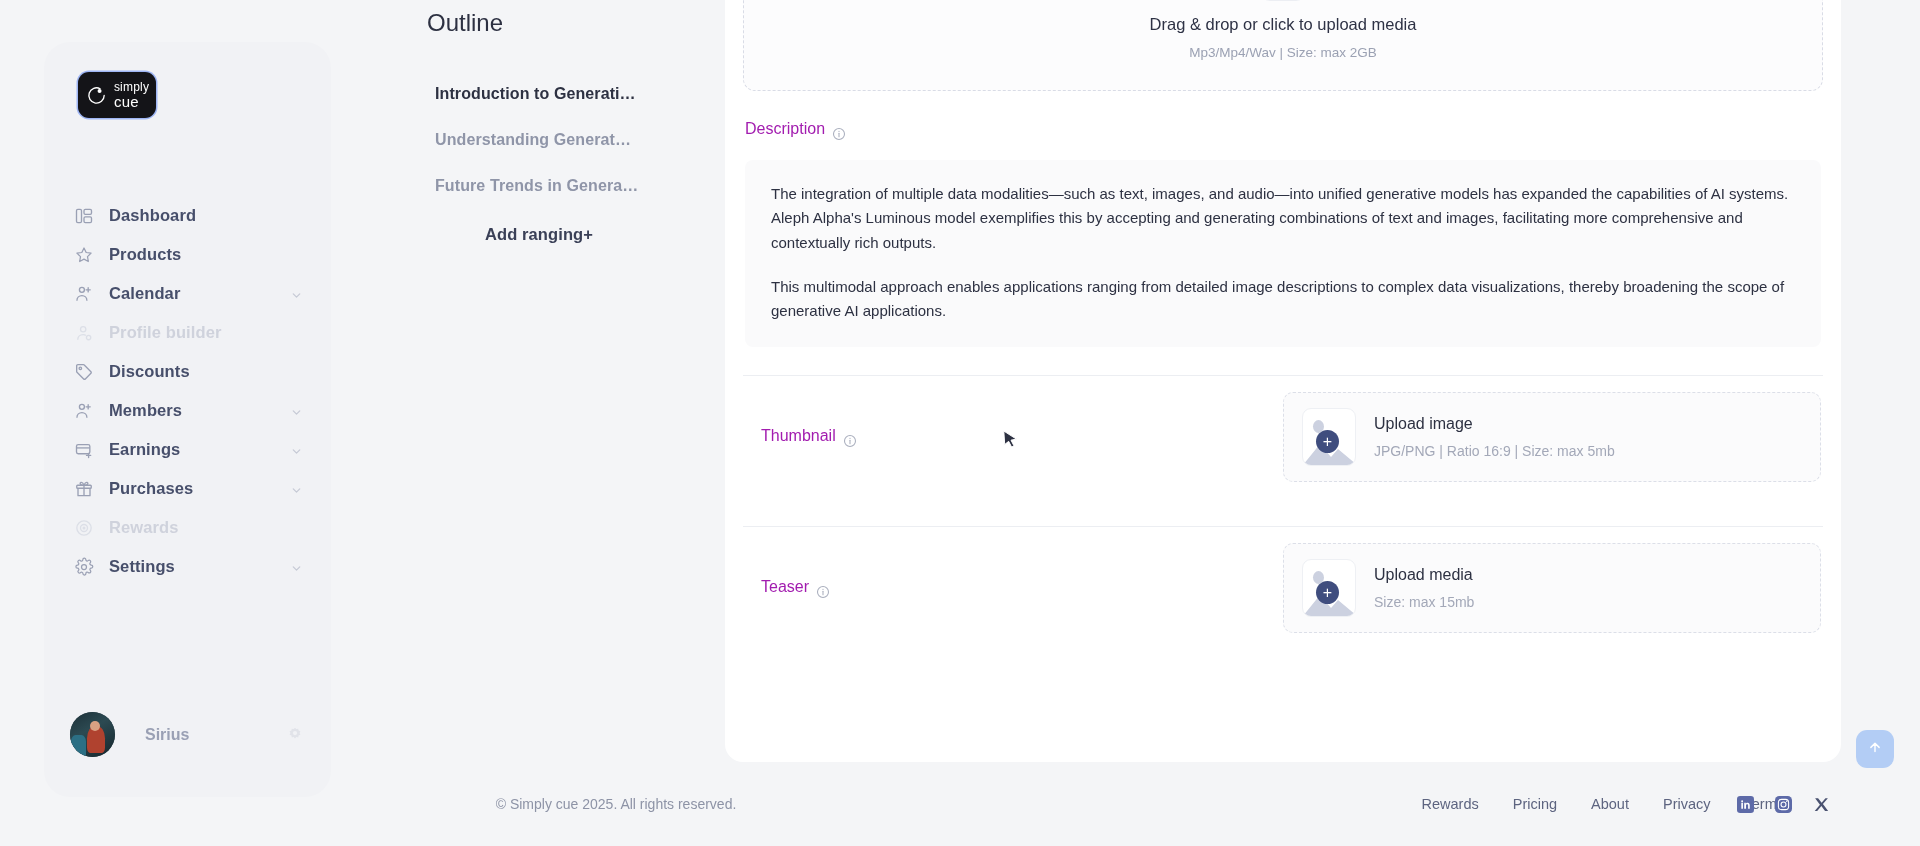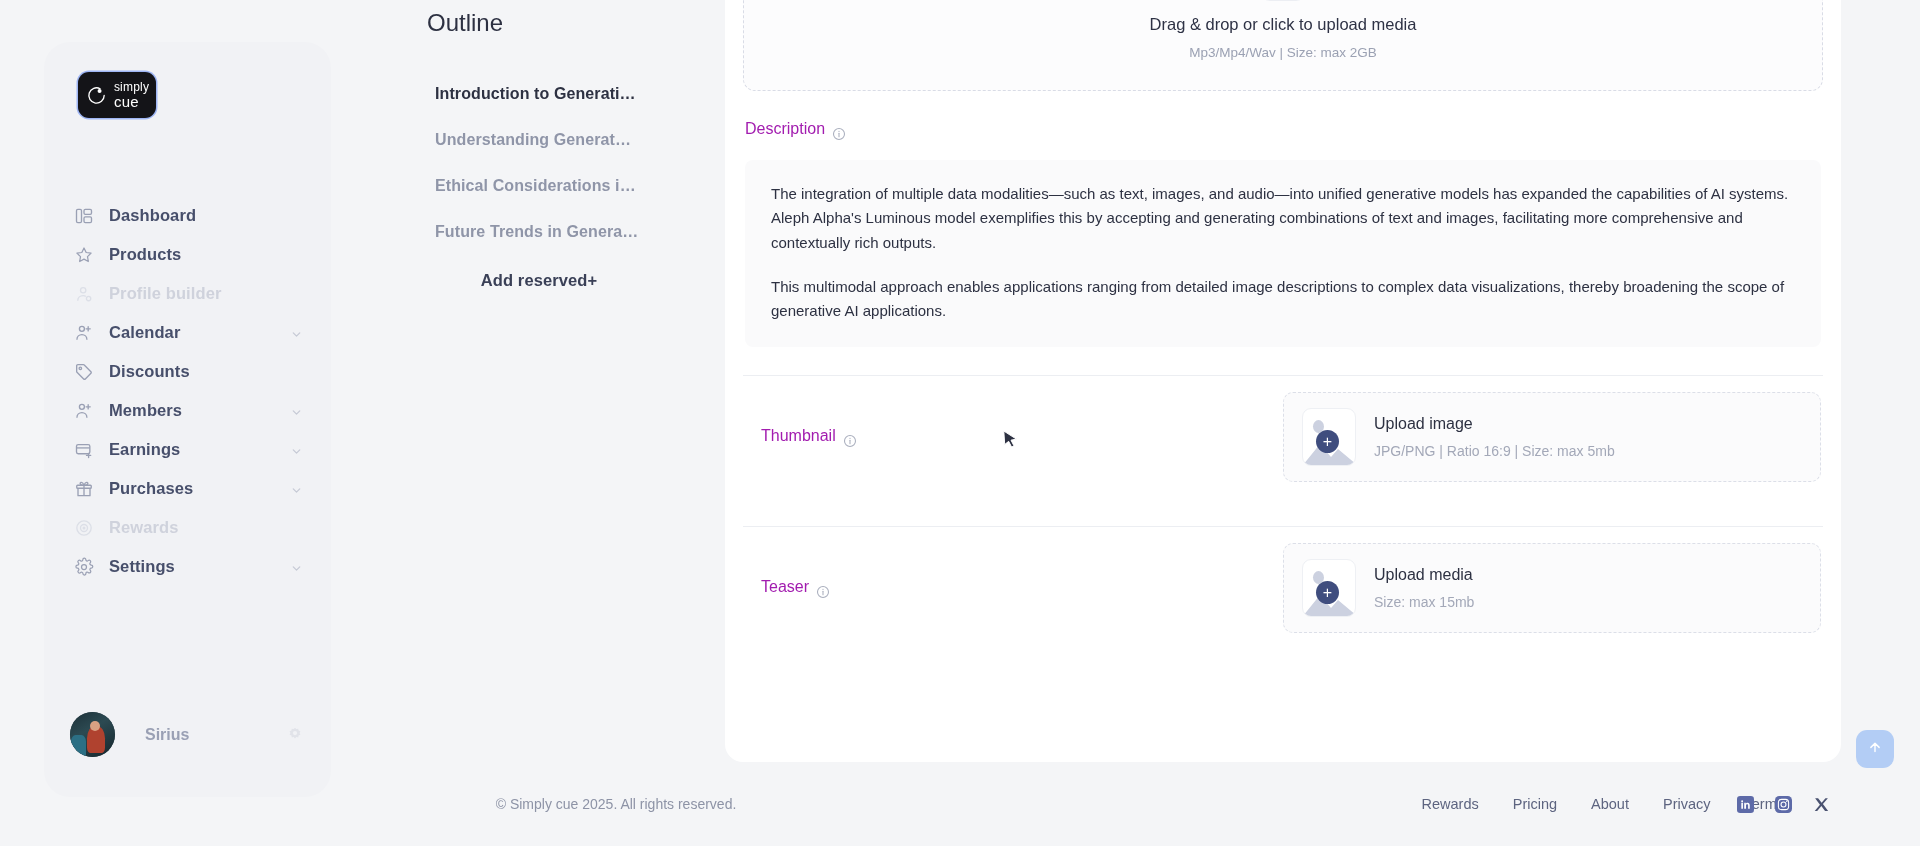--- a/index.html
+++ b/index.html
@@ -209,45 +209,45 @@
 
         <div class="nav-item">
           <span class="nav-ico">
             <svg viewBox="0 0 24 24" width="20" height="20" fill="none" stroke="#9aa0b4" stroke-width="1.5" stroke-linejoin="round">
               <path d="M12 3.6l2.6 5.4 5.9.8-4.3 4.1 1 5.9-5.2-2.8-5.2 2.8 1-5.9L3.5 9.8l5.9-.8z"></path>
             </svg>
           </span>
           <span class="nav-label">Products</span>
         </div>
 
+        <div class="nav-item">
+          <span class="nav-ico">
+            <svg viewBox="0 0 24 24" width="20" height="20" fill="none" stroke="#9aa0b4" stroke-width="1.6">
+              <circle cx="9.5" cy="7" r="3"></circle>
+              <path d="M3.5 20c0-3.6 2.7-6 6-6s6 2.4 6 6"></path>
+              <path d="M17 4.5v5M14.5 7h5" stroke-linecap="round"></path>
+            </svg>
+          </span>
+          <span class="nav-label">Calendar</span>
+          <span class="chev">
+            <svg viewBox="0 0 24 24" width="13" height="13" fill="none" stroke="#b9bdcb" stroke-width="2.4" stroke-linecap="round" stroke-linejoin="round">
+                <path d="M6 9l6 6 6-6"></path>
+              </svg>
+          </span>
+        </div>
+
         <div class="nav-item muted">
           <span class="nav-ico">
             <svg viewBox="0 0 24 24" width="20" height="20" fill="none" stroke="#dcdfe7" stroke-width="1.6">
               <circle cx="11" cy="7.5" r="3.2"></circle>
               <path d="M4.5 20c0-3.6 2.9-6 6.5-6 1.2 0 2.3.3 3.2.8"></path>
               <circle cx="17.5" cy="17.5" r="2.6"></circle>
             </svg>
           </span>
           <span class="nav-label">Profile builder</span>
-        </div>
-
-        <div class="nav-item">
-          <span class="nav-ico">
-            <svg viewBox="0 0 24 24" width="20" height="20" fill="none" stroke="#9aa0b4" stroke-width="1.6">
-              <circle cx="9.5" cy="7" r="3"></circle>
-              <path d="M3.5 20c0-3.6 2.7-6 6-6s6 2.4 6 6"></path>
-              <path d="M17 4.5v5M14.5 7h5" stroke-linecap="round"></path>
-            </svg>
-          </span>
-          <span class="nav-label">Calendar</span>
-          <span class="chev">
-            <svg viewBox="0 0 24 24" width="13" height="13" fill="none" stroke="#b9bdcb" stroke-width="2.4" stroke-linecap="round" stroke-linejoin="round">
-                <path d="M6 9l6 6 6-6"></path>
-              </svg>
-          </span>
         </div>
 
         <div class="nav-item">
           <span class="nav-ico">
             <svg viewBox="0 0 24 24" width="20" height="20" fill="none" stroke="#9aa0b4" stroke-width="1.6" stroke-linejoin="round">
               <path d="M3.2 11.3V4.6a1.4 1.4 0 0 1 1.4-1.4h6.7c.4 0 .7.1 1 .4l8 8a1.4 1.4 0 0 1 0 2l-6.7 6.7a1.4 1.4 0 0 1-2 0l-8-8a1.4 1.4 0 0 1-.4-1z"></path>
               <circle cx="7.6" cy="7.6" r="1.5"></circle>
             </svg>
           </span>
           <span class="nav-label">Discounts</span>
@@ -344,24 +344,23 @@
         </span>
       </div>
     </aside>
   </div>
 
   <div class="outline-col">
     <div class="outline-title">Outline</div>
     <div class="outline-list">
       <div class="outline-item active">Introduction to Generati…</div>
       <div class="outline-item">Understanding Generat…</div>
-      <div class="outline-item">Ethical Considerations i…</div>
       <div class="outline-item">Future Trends in Genera…</div>
     </div>
-    <div class="add-episode">Add reserved+</div>
+    <div class="add-episode">Add ranging+</div>
   </div>
 
   <div class="main-col">
     <section class="panel">
 
       <div class="drop-zone">
         <div class="drop-icon">
           
         </div>
         <div class="drop-title">Drag &amp; drop or click to upload media</div>

